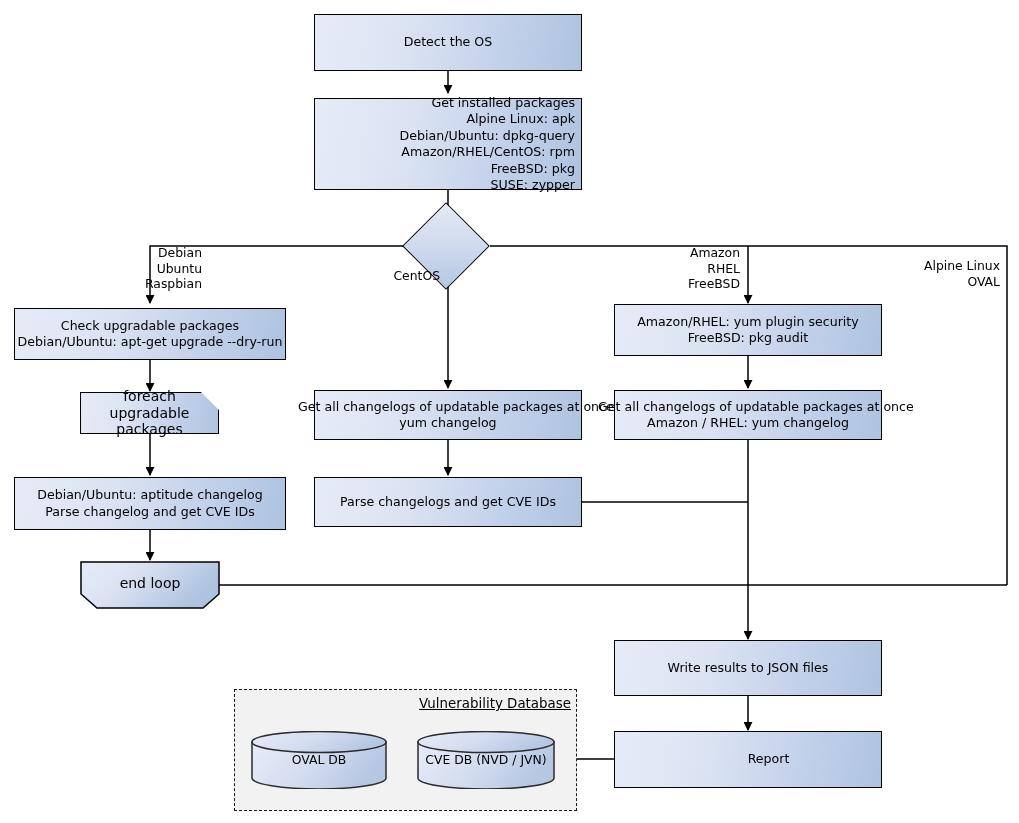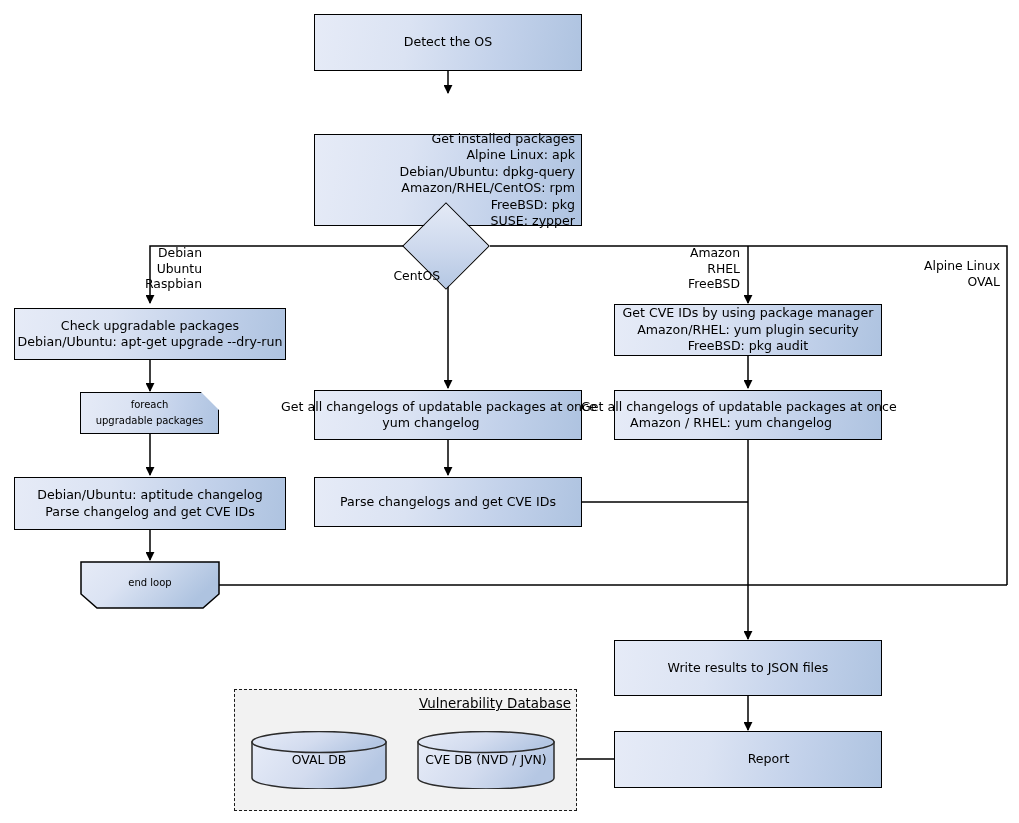--- a/index.html
+++ b/index.html
@@ -19,21 +19,20 @@
   
   #wires { position: absolute; left: 0; top: 0; width: 1019px; height: 823px; }
 
   
   .node {
     position: absolute;
     border: 1.4px solid #000000;
     background: linear-gradient(100deg, #e6ebf7 0%, #dbe3f3 35%, #c2d1ea 70%, #aec3e0 100%);
     display: flex;
     align-items: center;
-    justify-content: center;
     text-align: center;
     font-size: 12.6px;
     line-height: 16.5px;
     white-space: nowrap;
     z-index: 3;
   }
   .node .lines { width: 100%; }
   .node .lines div { white-space: nowrap; }
 
   
@@ -84,21 +83,21 @@
   
   .chamfer-b {
     position: absolute;
     z-index: 3;
   }
 
   .shape-label {
     position: absolute;
     display: flex; align-items: center; justify-content: center;
     text-align: center;
-    font-size: 10px; line-height: 16.5px;
+    font-size: 14px; line-height: 16.5px;
     z-index: 4;
     pointer-events: none;
   }
 
   
   .edge-label {
     position: absolute;
     font-size: 12.4px;
     line-height: 15.6px;
     white-space: nowrap;
@@ -174,21 +173,21 @@
       <path d="M 556 759 L 614 759"></path>
     </g>
   </svg>
 
   <div class="node" style="left:314px; top:14px; width:268px; height:57px;">
     <div class="lines">
       <div>Detect the OS</div>
     </div>
   </div>
 
-  <div class="node align-right" style="left:314px; top:98px; width:268px; height:92px;margin-top:36px;">
+  <div class="node align-right" style="left:314px; top:98px; width:268px; height:92px;">
     <div class="lines">
       <div>Get installed packages</div>
       <div>Alpine Linux: apk</div>
       <div>Debian/Ubuntu: dpkg-query</div>
       <div>Amazon/RHEL/CentOS: rpm</div>
       <div>FreeBSD: pkg</div>
       <div>SUSE: zypper</div>
     </div>
   </div>
 
@@ -259,21 +258,20 @@
   </div>
 
   <div class="node" style="left:314px; top:477px; width:268px; height:50px;">
     <div class="lines">
       <div>Parse changelogs and get CVE IDs</div>
     </div>
   </div>
 
   <div class="node" style="left:614px; top:304px; width:268px; height:52px;">
     <div class="lines">
-      <div>Get CVE IDs by using package manager</div>
       <div>Amazon/RHEL: yum plugin security</div>
       <div>FreeBSD: pkg audit</div>
     </div>
   </div>
 
   <div class="node overflow-label" style="left:614px; top:390px; width:268px; height:50px;">
     <div class="lines">
       <div>Get all changelogs of updatable packages at once</div>
       <div>Amazon / RHEL: yum changelog</div>
     </div>

